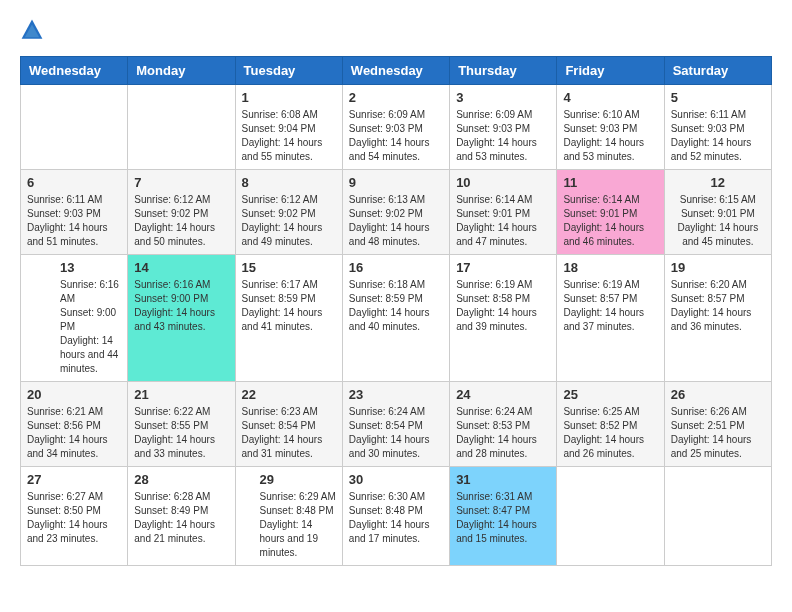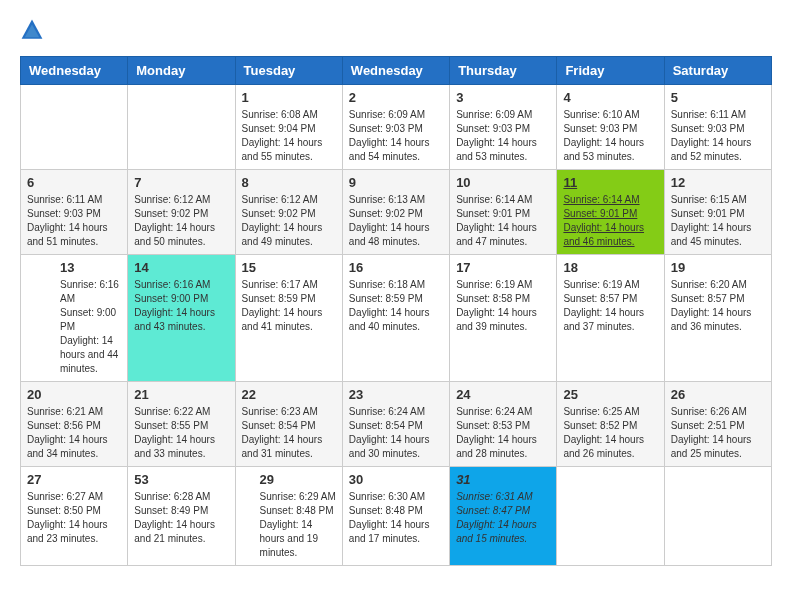--- a/index.html
+++ b/index.html
@@ -191,27 +191,27 @@
           <div class="day-info" style="white-space: pre-line;">Sunrise: 6:13 AM
 Sunset: 9:02 PM
 Daylight: 14 hours and 48 minutes.</div>
         </td>
         <td style="background: rgb(245, 245, 245);">
           <div class="day-number">10</div>
           <div class="day-info" style="white-space: pre-line;">Sunrise: 6:14 AM
 Sunset: 9:01 PM
 Daylight: 14 hours and 47 minutes.</div>
         </td>
-        <td style="background: #84cc16; text-decoration: underline;">
+        <td style="background: #f9a8d4;">
           <div class="day-number">11</div>
           <div class="day-info" style="white-space: pre-line;">Sunrise: 6:14 AM
 Sunset: 9:01 PM
 Daylight: 14 hours and 46 minutes.</div>
         </td>
-        <td style="background: rgb(245, 245, 245);">
+        <td style="background: rgb(245, 245, 245); text-align: center;">
           <div class="day-number">12</div>
           <div class="day-info" style="white-space: pre-line;">Sunrise: 6:15 AM
 Sunset: 9:01 PM
 Daylight: 14 hours and 45 minutes.</div>
         </td>
       </tr>
       <tr>
         <td style="background: rgb(255, 255, 255); padding-left: 39px;">
           <div class="day-number">13</div>
           <div class="day-info" style="white-space: pre-line;">Sunrise: 6:16 AM
@@ -300,38 +300,38 @@
         </td>
       </tr>
       <tr>
         <td style="background: rgb(255, 255, 255);">
           <div class="day-number">27</div>
           <div class="day-info" style="white-space: pre-line;">Sunrise: 6:27 AM
 Sunset: 8:50 PM
 Daylight: 14 hours and 23 minutes.</div>
         </td>
         <td style="background: rgb(255, 255, 255);">
-          <div class="day-number">53</div>
+          <div class="day-number">28</div>
           <div class="day-info" style="white-space: pre-line;">Sunrise: 6:28 AM
 Sunset: 8:49 PM
 Daylight: 14 hours and 21 minutes.</div>
         </td>
         <td style="background: rgb(255, 255, 255); padding-left: 24px;">
           <div class="day-number">29</div>
           <div class="day-info" style="white-space: pre-line;">Sunrise: 6:29 AM
 Sunset: 8:48 PM
 Daylight: 14 hours and 19 minutes.</div>
         </td>
         <td style="background: rgb(255, 255, 255);">
           <div class="day-number">30</div>
           <div class="day-info" style="white-space: pre-line;">Sunrise: 6:30 AM
 Sunset: 8:48 PM
 Daylight: 14 hours and 17 minutes.</div>
         </td>
-        <td style="background: #0ea5e9; font-style: italic;">
+        <td style="background: #7dd3fc;">
           <div class="day-number">31</div>
           <div class="day-info" style="white-space: pre-line;">Sunrise: 6:31 AM
 Sunset: 8:47 PM
 Daylight: 14 hours and 15 minutes.</div>
         </td>
         <td class="empty-cell"></td>
         <td class="empty-cell"></td>
       </tr>
     </tbody>
 </table>

